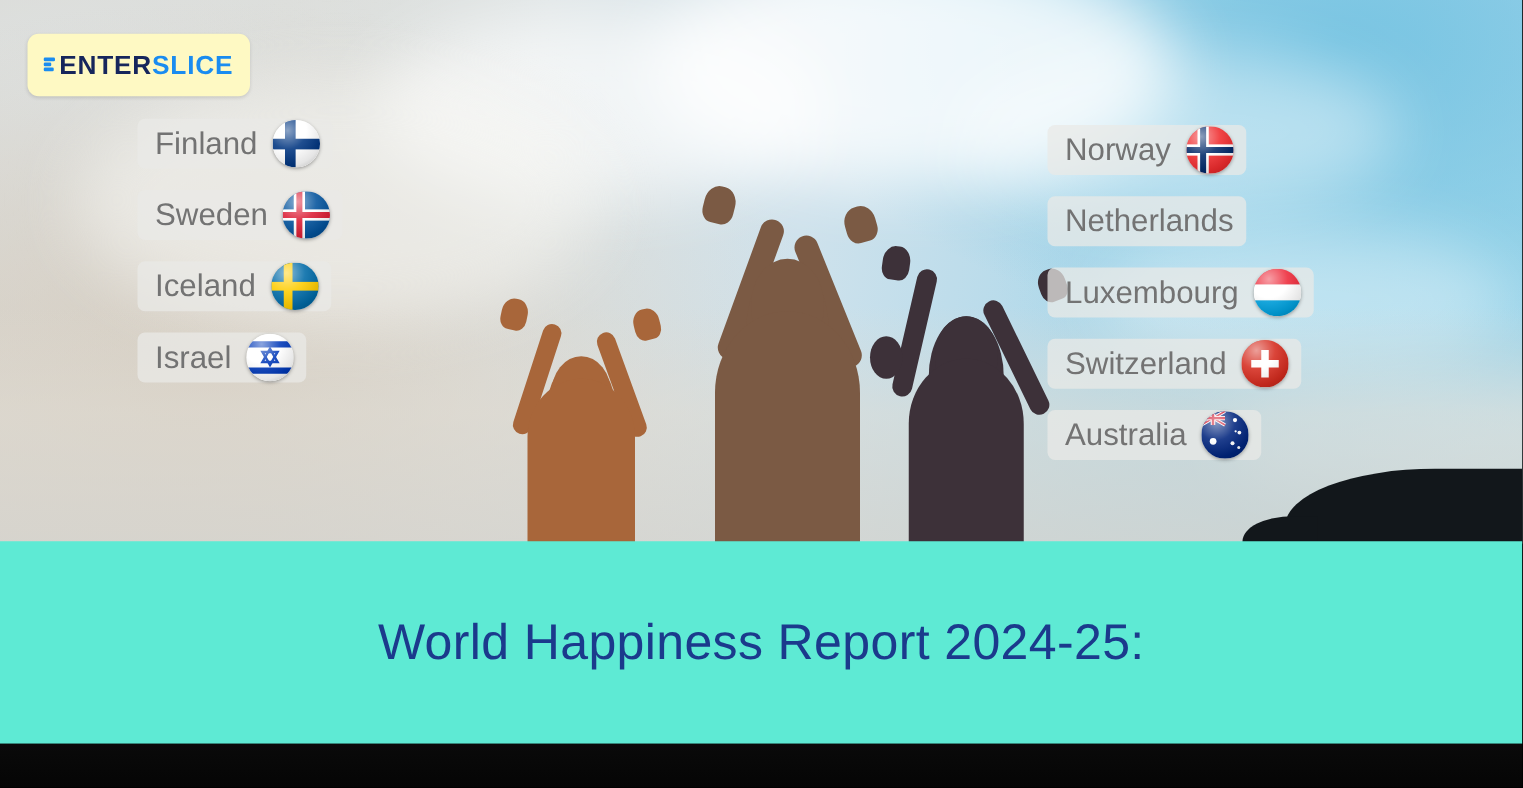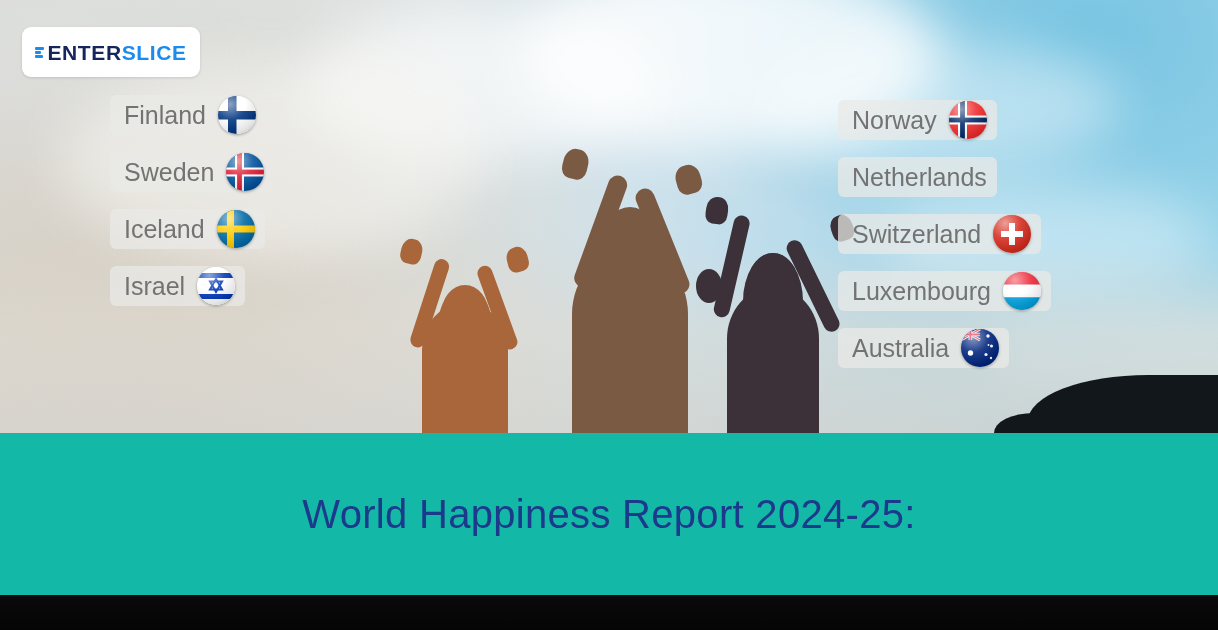--- a/index.html
+++ b/index.html
@@ -69,21 +69,21 @@
   .fR .body{width:92px;height:148px;background:#3d3139;}
   .fR .head{left:50%;margin-left:-25px;top:58px;width:50px;height:62px;background:#3d3139;}
   .fR .hair{position:absolute;left:50%;margin-left:-30px;top:58px;width:60px;height:96px;background:#3d3139;border-radius:50% 50% 42% 42%;}
   .fR .pony{position:absolute;left:6px;top:74px;width:26px;height:34px;background:#3d3139;border-radius:50%;}
   .fR .armL{left:22px;top:18px;width:16px;height:104px;background:#3d3139;transform:rotate(13deg);}
   .fR .armR{right:12px;top:36px;width:16px;height:100px;background:#3d3139;transform:rotate(-26deg);}
   .fR .fistL{left:16px;top:2px;width:22px;height:27px;background:#3d3139;transform:rotate(8deg);}
   .fR .fistR{right:2px;top:20px;width:22px;height:26px;background:#3d3139;transform:rotate(-20deg);}
 
   
-  .logo{position:absolute;left:22px;top:27px;width:178px;height:50px;background:#ffffff;border-radius:9px;
+  .logo{position:absolute;left:22px;top:27px;width:178px;height:50px;background:#fef9c3;border-radius:9px;
     display:flex;align-items:center;justify-content:center;box-shadow:0 1px 3px rgba(0,0,0,.12);}
   .logo-text{font-size:21px;font-weight:bold;letter-spacing:.6px;line-height:1;white-space:nowrap;}
   .logo-a{color:#16265c;}
   .logo-b{color:#1a8cf0;}
   .logo-mark{display:inline-block;width:11px;height:15px;margin-right:1px;vertical-align:-2px;position:relative;}
   .logo-mark i{position:absolute;left:0;background:#1a8cf0;display:block;border-radius:1px;}
   .logo-mark i:nth-child(1){top:0;width:9px;height:3px;}
   .logo-mark i:nth-child(2){top:4px;width:6px;height:3px;}
   .logo-mark i:nth-child(3){top:8px;width:8px;height:3px;}
 
@@ -94,21 +94,21 @@
   .pill{position:relative;display:flex;align-items:center;height:40px;border-radius:6px;
     background:rgba(233,233,231,0.74);margin-bottom:17px;padding:0 10px 0 14px;width:max-content;}
   .pill .cname{font-size:25px;color:#737373;line-height:1;white-space:nowrap;}
   .flag{width:38px;height:38px;border-radius:50%;margin-left:12px;position:relative;overflow:hidden;
     flex:0 0 auto;box-shadow:0 1px 3px rgba(0,0,0,.35);}
   .flag:after{content:"";position:absolute;inset:0;border-radius:50%;
     background:radial-gradient(circle at 32% 22%, rgba(255,255,255,.55) 0%, rgba(255,255,255,.12) 38%, rgba(0,0,0,.10) 72%, rgba(0,0,0,.32) 100%);}
   .fl{position:absolute;inset:0;}
 
   
-  .band{position:absolute;left:0;top:433px;width:1218px;height:162px;background:#14b8a6;
+  .band{position:absolute;left:0;top:433px;width:1218px;height:162px;background:#5eead4;
     display:flex;flex-direction:column;align-items:center;justify-content:center;}
   .t1{font-size:40px;color:#1b3a8c;letter-spacing:.3px;line-height:1.12;}
   .t2{font-size:44px;font-weight:bold;color:#1b3a8c;letter-spacing:.2px;line-height:1.12;margin-top:6px;}
   .footer{position:absolute;left:0;top:595px;width:1218px;height:35px;
     background:linear-gradient(180deg,#0a0a0a 0%,#050505 100%);}
 </style>
 </head>
 <body>
 
 <div class="poster">
@@ -231,37 +231,37 @@
             <rect x="11.1" y="0" width="4.8" height="38" fill="#002868"></rect>
           </svg>
       </span>
     </div>
 
     <div class="pill">
       <span class="cname">Netherlands</span>
     </div>
 
     <div class="pill">
+      <span class="cname">Luxembourg</span>
+      <span class="flag">
+        <svg class="fl" viewBox="0 0 38 38">
+            <rect width="38" height="12.7" fill="#ed2939"></rect>
+            <rect y="12.7" width="38" height="12.6" fill="#fff"></rect>
+            <rect y="25.3" width="38" height="12.7" fill="#00a1de"></rect>
+          </svg>
+      </span>
+    </div>
+
+    <div class="pill">
       <span class="cname">Switzerland</span>
       <span class="flag">
         <svg class="fl" viewBox="0 0 38 38">
             <rect width="38" height="38" fill="#d52b1e"></rect>
             <rect x="16" y="8" width="6" height="22" fill="#fff"></rect>
             <rect x="8" y="16" width="22" height="6" fill="#fff"></rect>
-          </svg>
-      </span>
-    </div>
-
-    <div class="pill">
-      <span class="cname">Luxembourg</span>
-      <span class="flag">
-        <svg class="fl" viewBox="0 0 38 38">
-            <rect width="38" height="12.7" fill="#ed2939"></rect>
-            <rect y="12.7" width="38" height="12.6" fill="#fff"></rect>
-            <rect y="25.3" width="38" height="12.7" fill="#00a1de"></rect>
           </svg>
       </span>
     </div>
 
     <div class="pill">
       <span class="cname">Australia</span>
       <span class="flag">
         <svg class="fl" viewBox="0 0 38 38">
             <rect width="38" height="38" fill="#00247d"></rect>
         <g>

